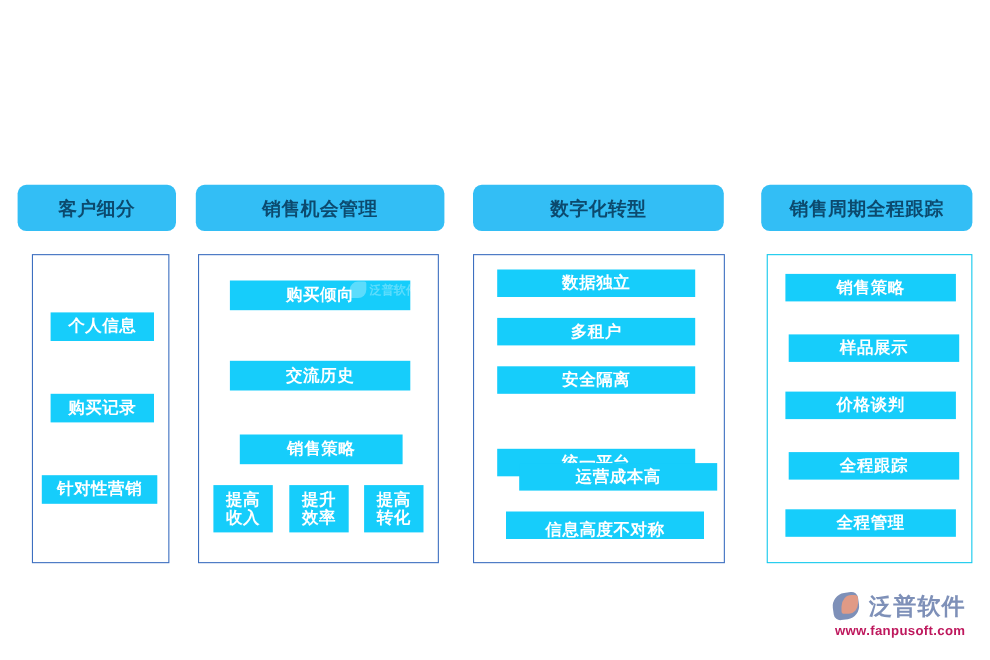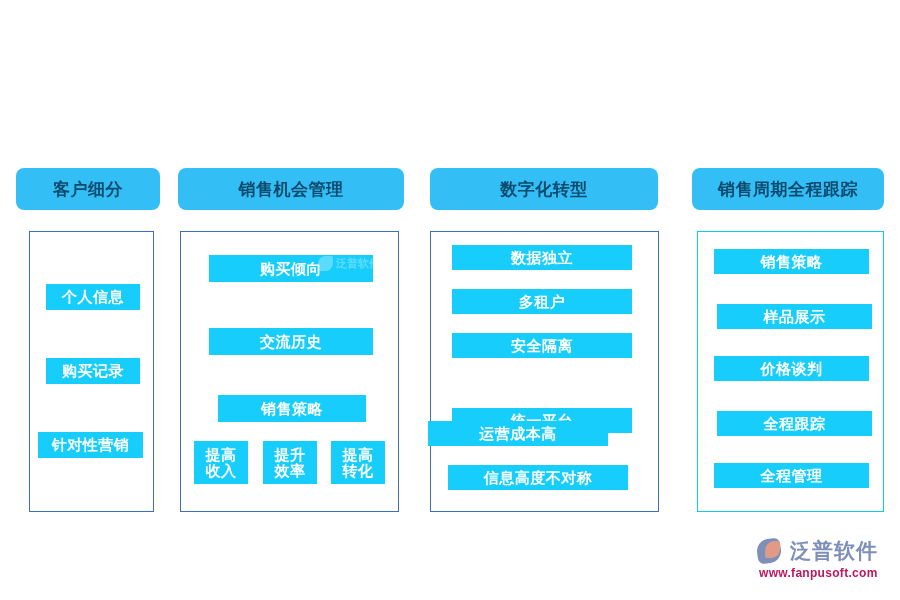--- a/index.html
+++ b/index.html
@@ -193,24 +193,24 @@
       </div>
       <div class="item-box" style="left: 452px; top: 289px; width: 180px; height: 25px;">
         <span class="item-text">多租户</span>
       </div>
       <div class="item-box" style="left: 452px; top: 333px; width: 180px; height: 25px;">
         <span class="item-text">安全隔离</span>
       </div>
       <div class="item-box" style="left: 452px; top: 377px; width: 180px; height: 25px; margin-top: 31px;">
         <span class="item-text">统一平台</span>
       </div>
-      <div class="item-box" style="left: 428px; top: 421px; width: 180px; height: 25px;">
+      <div class="item-box" style="left: 472px; top: 421px; width: 180px; height: 25px;">
         <span class="item-text">运营成本高</span>
       </div>
-      <div class="item-box" style="left: 448px; top: 465px; width: 180px; height: 25px;">
+      <div class="item-box" style="left: 460px; top: 465px; width: 180px; height: 25px; align-items: flex-end;">
         <span class="item-text">信息高度不对称</span>
       </div>
       <div class="col-header" style="left: 692px; top: 168px; width: 192px;">
         <span class="col-header-text">销售周期全程跟踪</span>
       </div>
       <div class="col-panel cyan-border" style="left: 697px; width: 187px;"></div>
       <div class="item-box" style="left: 714px; top: 249px; width: 155px; height: 25px;">
         <span class="item-text">销售策略</span>
       </div>
       <div class="item-box" style="left: 717px; top: 304px; width: 155px; height: 25px;">

